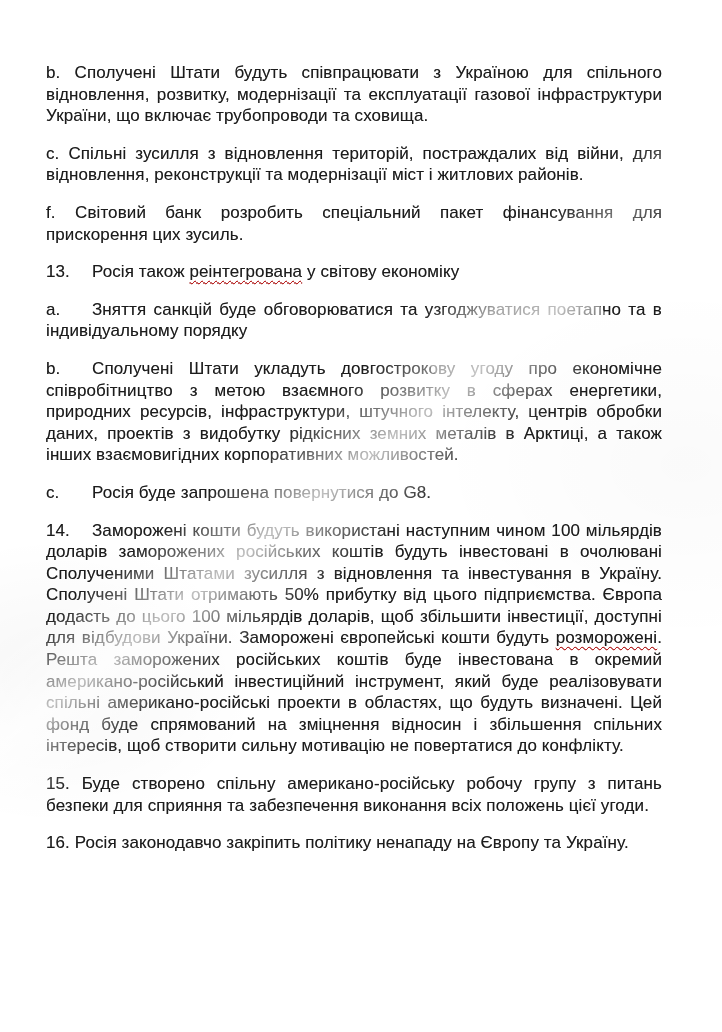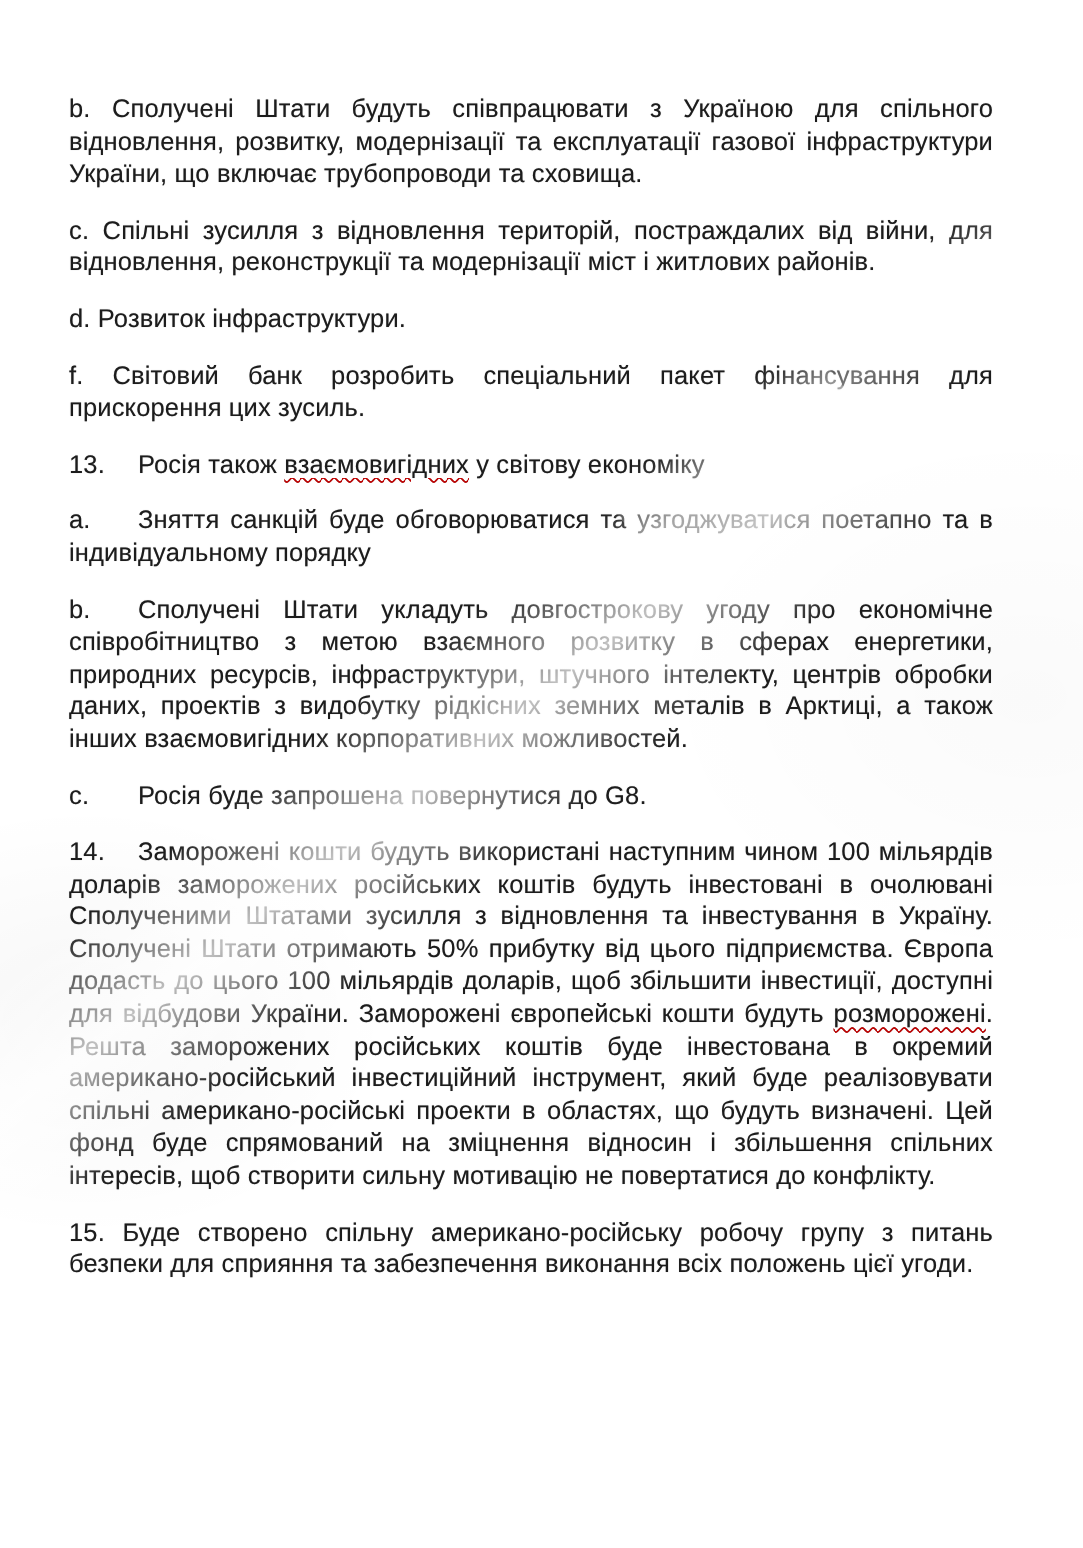--- a/index.html
+++ b/index.html
@@ -62,24 +62,24 @@
       rgba(255,255,255,0) 100%);
   }
 </style>
 </head>
 <body>
 
 <div class="page">
   <div class="content" id="doc-content">
       <p class="para"><span class="p-label">b.</span> <span>Сполучені Штати будуть співпрацювати з Україною для спільного відновлення, розвитку, модернізації та експлуатації газової інфраструктури України, що включає трубопроводи та сховища.</span></p>
       <p class="para"><span class="p-label">c.</span> <span>Спільні зусилля з відновлення територій, постраждалих від війни, для відновлення, реконструкції та модернізації міст і житлових районів.</span></p>
-      <p class="para"><span class="p-label">d.</span> <span>Розвиток інфраструктури.</span></p>
       <p class="para"><span class="p-label">f.</span> <span>Світовий банк розробить спеціальний пакет фінансування для прискорення цих зусиль.</span></p>
-      <p class="para"><span class="p-label tabbed">13.</span><span>Росія також </span><span class="sp-err">взаємовигідних</span><span> у світову економіку</span></p>
+      <p class="para"><span class="p-label tabbed">13.</span><span>Росія також </span><span class="sp-err">реінтегрована</span><span> у світову економіку</span></p>
       <p class="para"><span class="p-label tabbed">a.</span><span>Зняття санкцій буде обговорюватися та узгоджуватися поетапно та в індивідуальному порядку</span></p>
       <p class="para"><span class="p-label tabbed">b.</span><span>Сполучені Штати укладуть довгострокову угоду про економічне співробітництво з метою взаємного розвитку в сферах енергетики, природних ресурсів, інфраструктури, штучного інтелекту, центрів обробки даних, проектів з видобутку рідкісних земних металів в Арктиці, а також інших взаємовигідних корпоративних можливостей.</span></p>
       <p class="para"><span class="p-label tabbed">c.</span><span>Росія буде запрошена повернутися до G8.</span></p>
       <p class="para"><span class="p-label tabbed">14.</span><span>Заморожені кошти будуть використані наступним чином 100 мільярдів доларів заморожених російських коштів будуть інвестовані в очолювані Сполученими Штатами зусилля з відновлення та інвестування в Україну. Сполучені Штати отримають 50% прибутку від цього підприємства. Європа додасть до цього 100 мільярдів доларів, щоб збільшити інвестиції, доступні для відбудови України. Заморожені європейські кошти будуть </span><span class="sp-err">розморожені</span><span>. Решта заморожених російських коштів буде інвестована в окремий американо-російський інвестиційний інструмент, який буде реалізовувати спільні американо-російські проекти в областях, що будуть визначені. Цей фонд буде спрямований на зміцнення відносин і збільшення спільних інтересів, щоб створити сильну мотивацію не повертатися до конфлікту.</span></p>
       <p class="para"><span class="p-label">15.</span> <span>Буде створено спільну американо-російську робочу групу з питань безпеки для сприяння та забезпечення виконання всіх положень цієї угоди.</span></p>
+      <p class="para"><span class="p-label">16.</span> <span>Росія законодавчо закріпить політику ненападу на Європу та Україну.</span></p>
     </div>
   <div class="glare"></div>
   <div class="glare2"></div>
 </div>
 
 </body></html>

